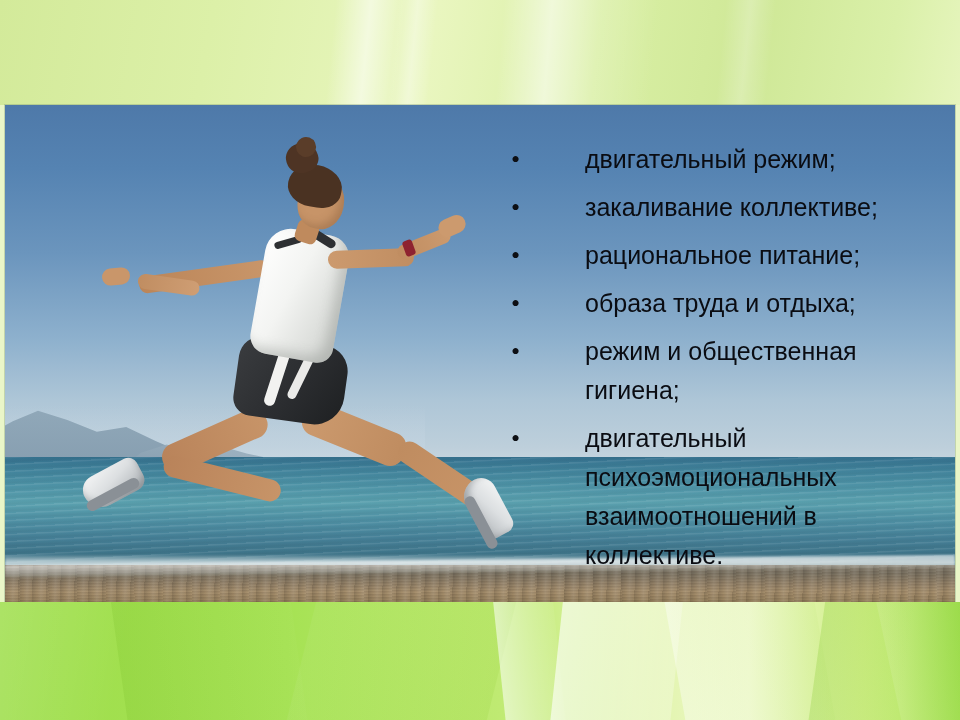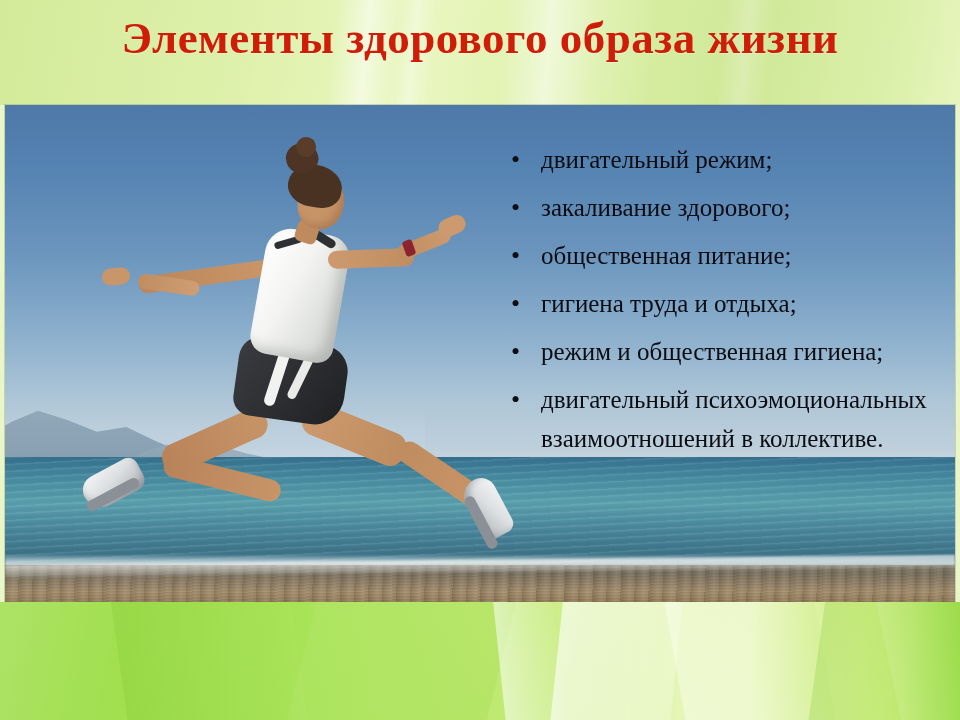--- a/index.html
+++ b/index.html
@@ -298,23 +298,24 @@
     width: 30px;
     color: #0d0f14;
     font-size: 26px;
     line-height: 39px;
     text-align: left;
     padding-left: 6px;
   }
   .bullet-text {
     flex: 1 1 auto;
     color: #0a0c12;
-    font-family: Liberation Serif, serif;
+    font-family: Liberation Sans, sans-serif;
     font-size: 25px;
     line-height: 39px;
+    margin-left: 44px;
   }
 
   
   .bottom {
     position: absolute;
     left: 0;
     top: 602px;
     width: 960px;
     height: 118px;
     overflow: hidden;
@@ -333,21 +334,20 @@
 </head>
 <body>
 
 <div class="slide">
 
   <div class="banner">
     <div class="streak s1"></div>
     <div class="streak s2"></div>
     <div class="streak s3"></div>
   </div>
-  <div class="slide-title">Элементы здорового образа жизни</div>
 
   <div class="photo">
     <div class="sky"></div>
     <div class="haze"></div>
     <div class="mountain mtn1"></div>
     <div class="mountain mtn2"></div>
     <div class="sea"></div>
     <div class="foam"></div>
     <div class="beach"></div>
     <div class="wet-edge"></div>
@@ -388,29 +388,29 @@
     </div>
   </div>
 
   <div class="bullets">
     <div class="bullet-row">
       <div class="bullet-dot">•</div>
       <div class="bullet-text">двигательный режим;</div>
     </div>
     <div class="bullet-row">
       <div class="bullet-dot">•</div>
-      <div class="bullet-text">закаливание здорового;</div>
-    </div>
-    <div class="bullet-row">
-      <div class="bullet-dot">•</div>
-      <div class="bullet-text">общественная питание;</div>
-    </div>
-    <div class="bullet-row">
-      <div class="bullet-dot">•</div>
-      <div class="bullet-text">гигиена труда и отдыха;</div>
+      <div class="bullet-text">закаливание коллективе;</div>
+    </div>
+    <div class="bullet-row">
+      <div class="bullet-dot">•</div>
+      <div class="bullet-text">рациональное питание;</div>
+    </div>
+    <div class="bullet-row">
+      <div class="bullet-dot">•</div>
+      <div class="bullet-text">образа труда и отдыха;</div>
     </div>
     <div class="bullet-row">
       <div class="bullet-dot">•</div>
       <div class="bullet-text">режим и общественная гигиена;</div>
     </div>
     <div class="bullet-row">
       <div class="bullet-dot">•</div>
       <div class="bullet-text">двигательный психоэмоциональных взаимоотношений в коллективе.</div>
     </div>
   </div>

